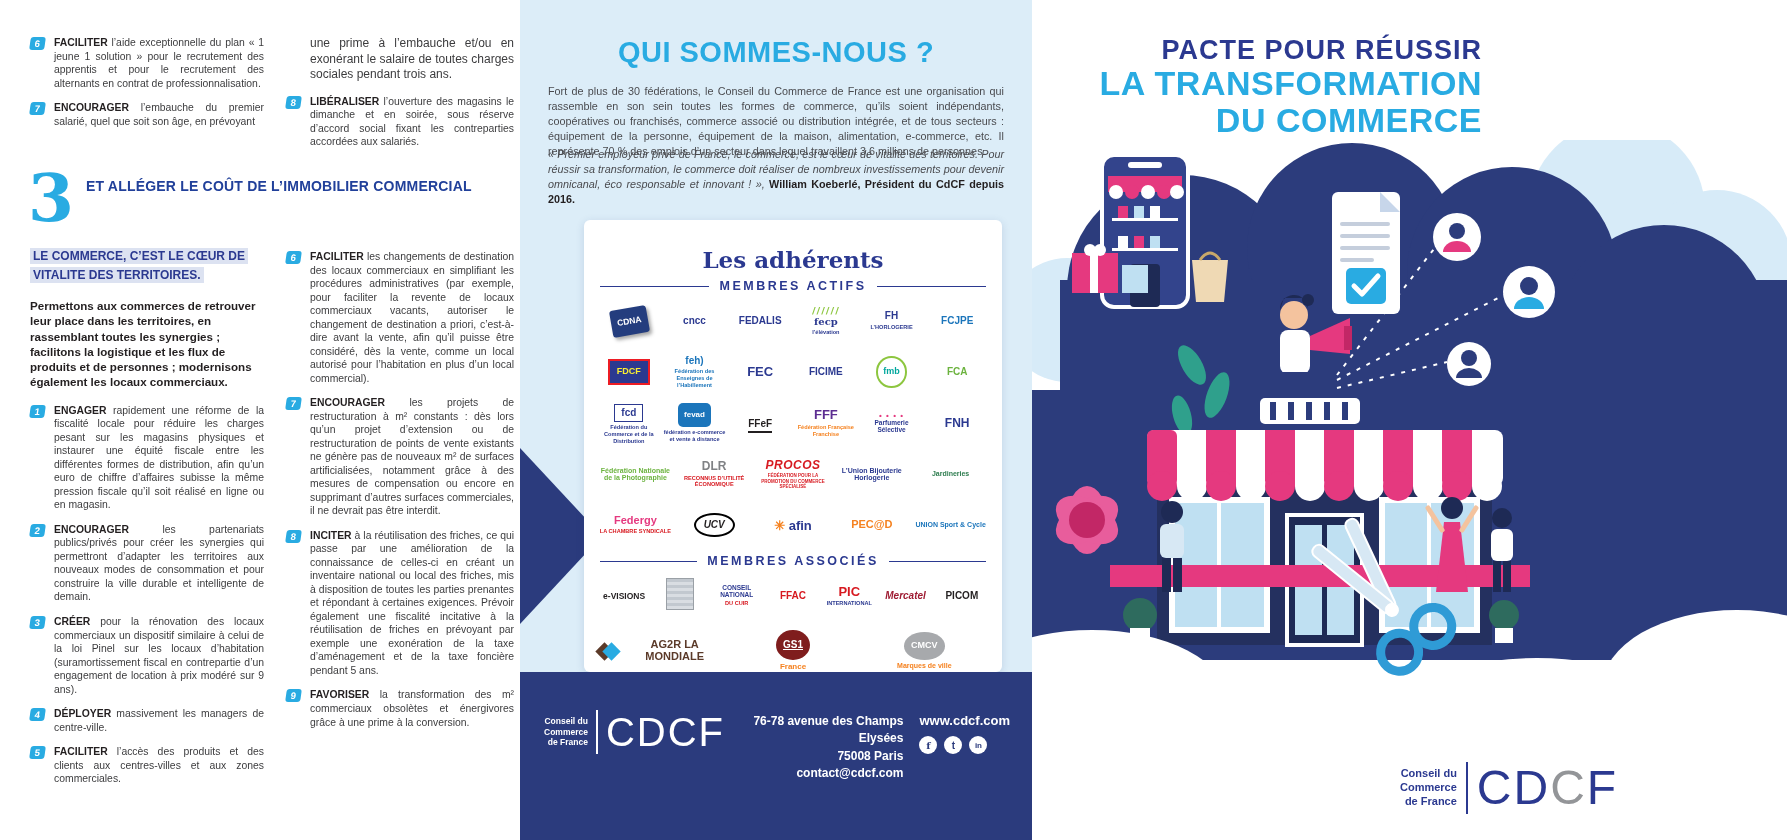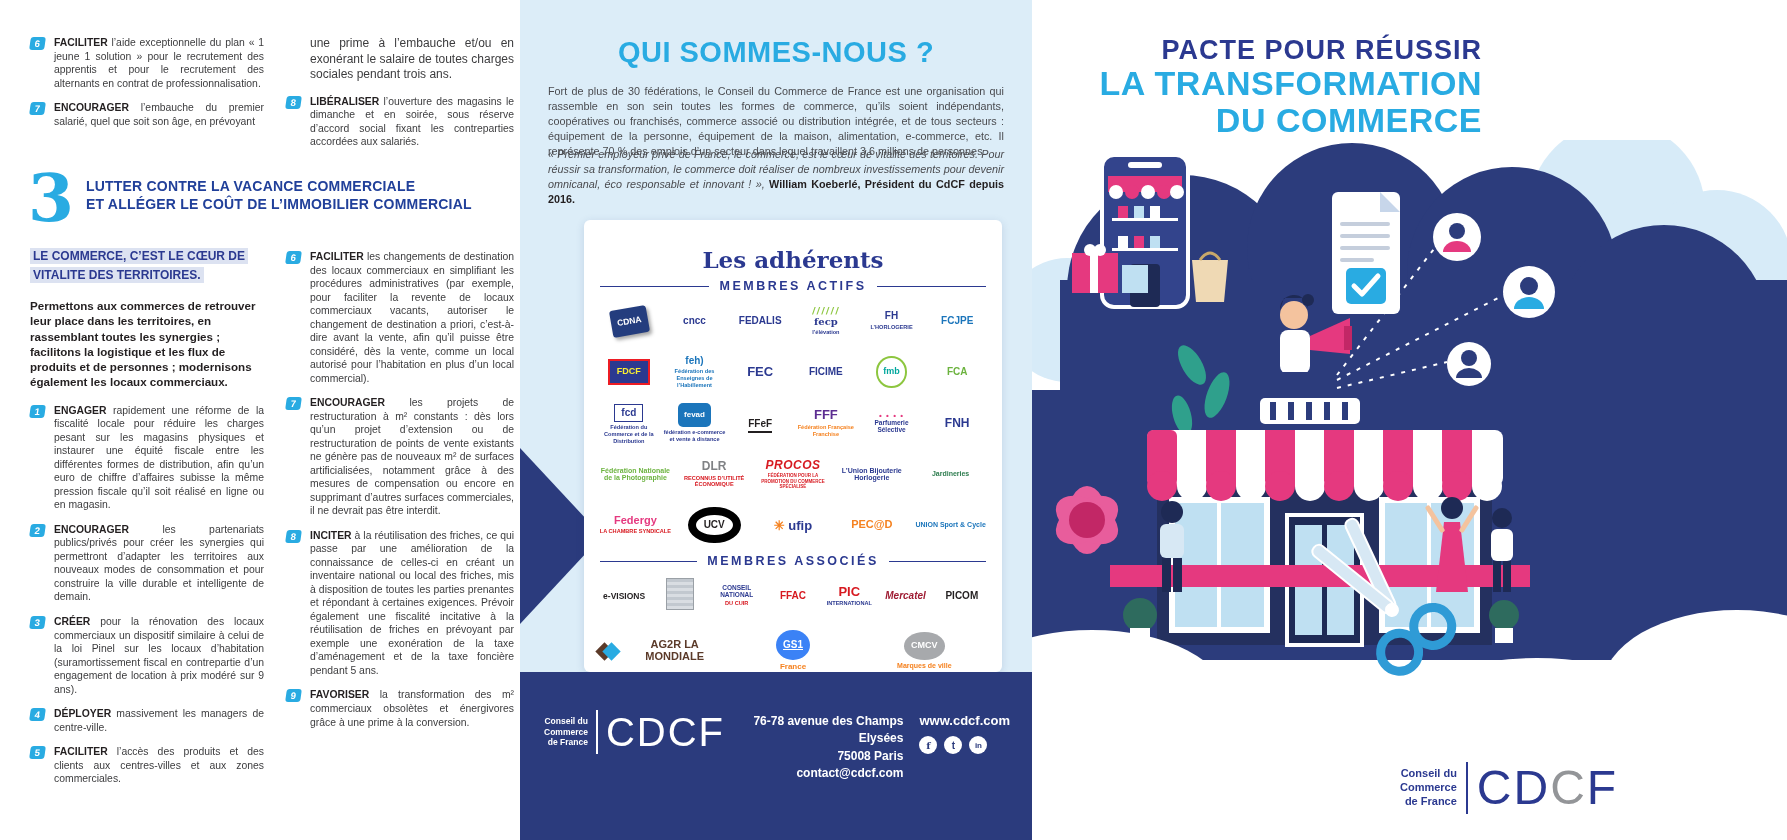--- a/index.html
+++ b/index.html
@@ -61,36 +61,36 @@
   .c-pink .lt{color:#E5397F;} .c-pink .ls{color:#D71920;}
   .c-gray .lt{color:#808285;} .c-gray .ls{color:#D71920;}
   .c-maroon .lt{color:#9E1B32;}
   .tile-cdna .lt{display:inline-block;background:#243D7E;color:#fff;padding:9px 6px;border-radius:3px;
                  transform:rotate(-10deg);font-size:8.5px;box-shadow:2px 3px 4px rgba(0,0,0,.35);}
   .tile-fecp .lt::before{content:"//////";display:block;color:#8DC63F;font-weight:bold;letter-spacing:1px;}
   .tile-fecp .lt{font-family:"DejaVu Serif",serif;}
   .tile-fdcf .lt{display:inline-block;background:#2B3990;color:#F9ED32;border:2px solid #ED1C24;padding:6px 7px;font-size:9px;}
   .tile-fmb .lt{display:inline-block;border:2px solid #8DC63F;border-radius:50%;color:#00A79D;padding:9px 5px;font-size:9px;}
   .tile-fevad .lt{display:inline-block;background:#1B75BB;color:#fff;border-radius:5px;padding:8px 6px;font-size:8px;}
-  .tile-ucv .lt{display:inline-block;border:8px solid #000000;border-radius:50%;padding:5px 8px;color:#231f20;}
+  .tile-ucv .lt{display:inline-block;border:2px solid #000000;border-radius:50%;padding:5px 8px;color:#231f20;font-style:italic;}
   .tile-procos .lt{color:#D71920;font-style:italic;font-size:12px;letter-spacing:0.5px;}
   .tile-ffef .lt{color:#231f20;border-bottom:2px solid #231f20;display:inline-block;padding-bottom:1px;}
   .tile-dots .lt::before{content:"• • • •";display:block;color:#E5397F;font-size:8px;letter-spacing:1px;}
   .tile-engraving .eng{display:inline-block;width:26px;height:30px;border:1px solid #9aa0a6;
        background:repeating-linear-gradient(0deg,#d9dde2 0 3px,#c2c8cf 3px 6px);}
   .tile-ufip .lt::before{content:"✳ ";color:#F58220;}
   
   .partnersrow{min-height:52px;align-items:center;}
   .p-ag2r{display:flex;align-items:center;justify-content:center;gap:6px;}
   .diamond{width:20px;height:20px;position:relative;flex:0 0 auto;}
   .diamond::before,.diamond::after{content:"";position:absolute;width:13px;height:13px;transform:rotate(45deg);}
   .diamond::before{left:0;top:4px;background:#5B3A29;}
   .diamond::after{left:7px;top:4px;background:#29ABE2;}
   .p-ag2r .lt{color:#5B3A29;font-size:11px;}
-  .p-gs1 .lt{display:inline-block;background:#3b82f6;color:#fff;border-radius:50%;padding:10px 7px;font-size:10px;text-decoration:underline;}
+  .p-gs1 .lt{display:inline-block;background:#7f1d1d;color:#fff;border-radius:50%;padding:10px 7px;font-size:10px;text-decoration:underline;}
   .p-gs1 .ls{color:#F58220;font-size:8px;}
   .p-cmcv .lt{display:inline-block;background:#A7A9AC;color:#fff;border-radius:50%;padding:9px 7px;font-size:9px;}
   .p-cmcv .ls{color:#F58220;font-size:7px;}
 
   .mid-footer{position:absolute;left:0;top:672px;width:512px;height:168px;background:#2B3B7D;color:#fff;
               display:flex;align-items:flex-start;padding:38px 22px 0 24px;box-sizing:border-box;gap:16px;}
   .brand{display:flex;align-items:center;gap:8px;flex:0 0 auto;}
   .brand-small{font-size:8.5px;text-align:right;line-height:1.25;font-weight:bold;}
   .brand-bar{width:2px;height:44px;background:#fff;}
   .brand-big{font-size:40px;font-weight:400;letter-spacing:2px;line-height:1;}
@@ -139,21 +139,20 @@
       <div class="item">
         <span class="badge">8</span>
         <b>LIBÉRALISER</b>
         <span>l’ouverture des magasins le dimanche et en soirée, sous réserve d’accord social fixant les contreparties accordées aux salariés.</span>
       </div>
     </div>
 
     <div class="sec3">
       <div class="sec3-num">3</div>
       <div class="sec3-title">
-        <div>LUTTER CONTRE LA VACANCE COMMERCIALE</div>
         <div>ET ALLÉGER LE COÛT DE L’IMMOBILIER COMMERCIAL</div>
       </div>
     </div>
 
     <div class="colA-body">
       <div class="hl-wrap">
         <span class="hl">LE COMMERCE, C’EST LE CŒUR DE VITALITE DES TERRITOIRES.</span>
       </div>
       <p class="intro">Permettons aux commerces de retrouver leur place dans les territoires, en rassemblant toutes les synergies ; facilitons la logistique et les flux de produits et de personnes ; modernisons également les locaux commerciaux.</p>
       <div class="item">
@@ -297,21 +296,21 @@
             <span class="lt" style="font-size:7px;">Jardineries</span>
           </div>
       </div>
 
       <div class="logorow">
         <div class="tile c-pink">
             <span class="lt" style="font-size:11px;">Federgy</span>
             <span class="ls">LA CHAMBRE SYNDICALE</span>
           </div>
         <div class="tile tile-ucv"><span class="lt">UCV</span></div>
-        <div class="tile c-navy tile-ufip"><span class="lt" style="font-size:13px;display:inline;">ufip</span></div>
+        <div class="tile c-navy tile-ufip"><span class="lt" style="font-size:13px;display:inline;">afin</span></div>
         <div class="tile c-orange">
             <span class="lt" style="font-size:11px;">PEC@D</span>
           </div>
         <div class="tile c-blue">
             <span class="lt" style="font-size:7px;">UNION Sport &amp; Cycle</span>
           </div>
       </div>
 
       <div class="divrow">
         <span class="line"></span>

